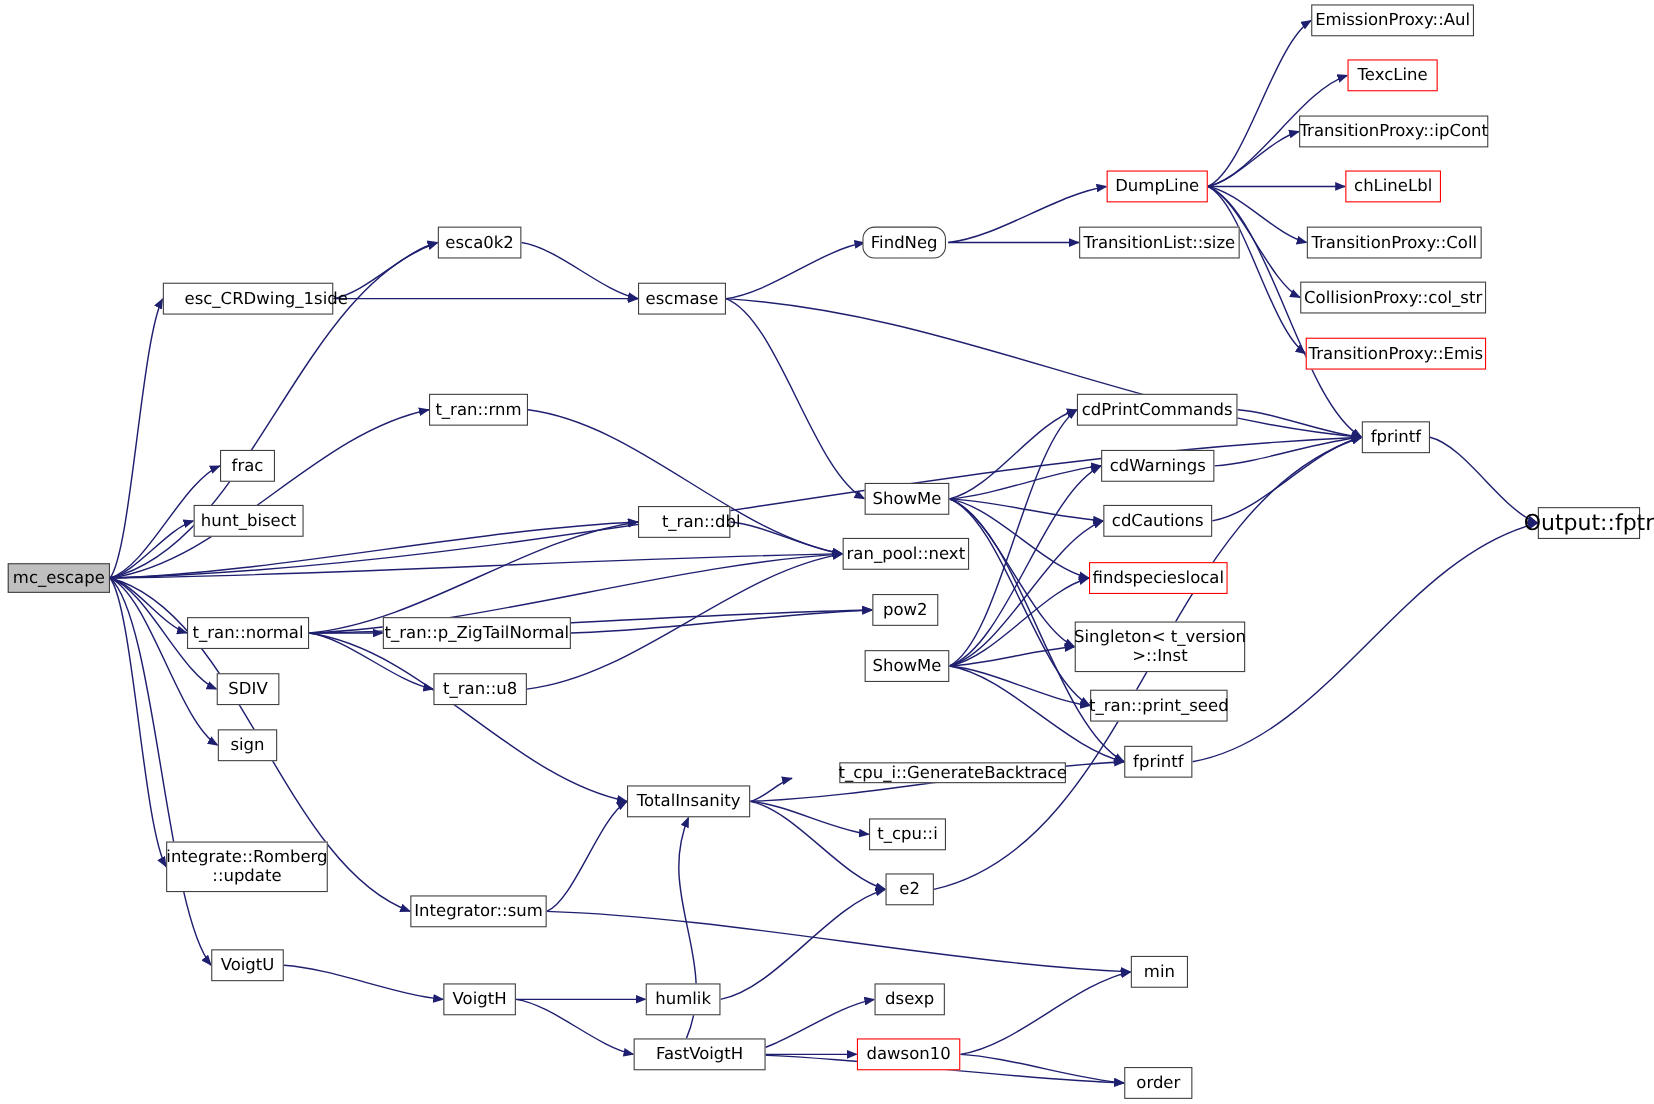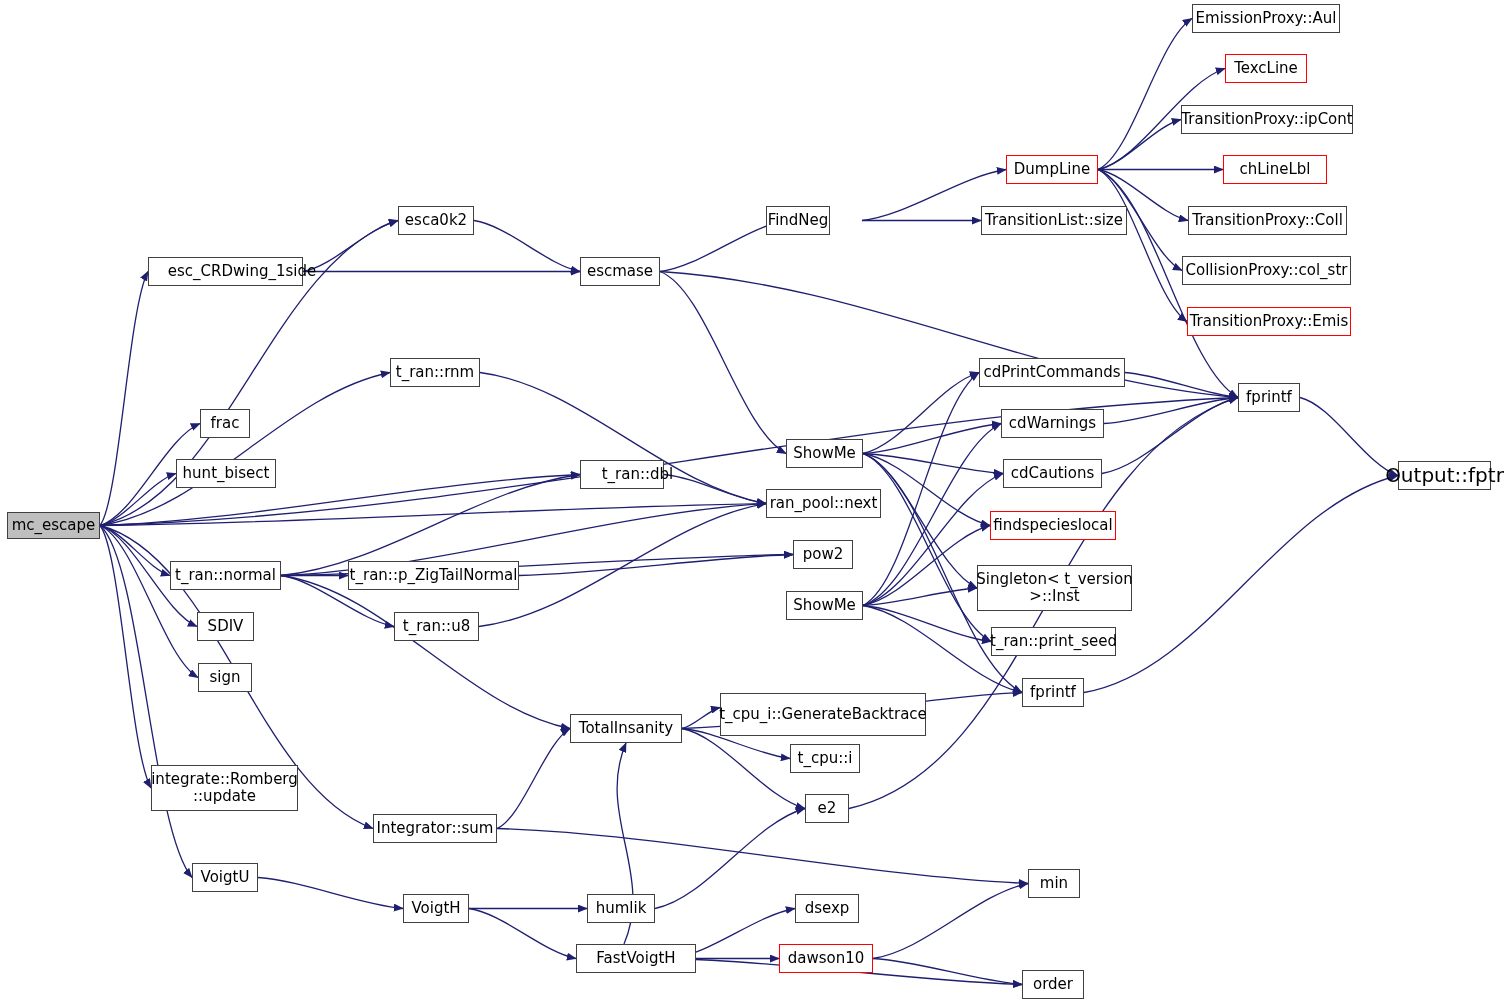--- a/index.html
+++ b/index.html
@@ -100,27 +100,27 @@
         <path d="M873,958.5 C924.34375,951 976.65625,894 1028,883.5" fill="none" stroke="#1f1f70" stroke-width="1.3" marker-end="url(#ah)"></path>
         <path d="M873,958.5 C919.3141666666667,961.1 975.6858333333333,980.86 1022,984.5" fill="none" stroke="#1f1f70" stroke-width="1.3" marker-end="url(#ah)"></path>
         <path d="M849,808.5 C1032.31625,767.4 1054.68375,455.04 1238,397.5" fill="none" stroke="#1f1f70" stroke-width="1.3" marker-end="url(#ah)"></path>
       </g>
   </svg>
   <div id="nodes">
       <div class="node cur" style="left: 7px; top: 512px; width: 93px; height: 27px; font-size: 15px; border-width: 1px;"><span>mc_escape</span></div>
       <div class="node" style="left: 398px; top: 206px; width: 76px; height: 29px; font-size: 15px;"><span>esca0k2</span></div>
       <div class="node" style="left: 148px; top: 257px; width: 155px; height: 29px; font-size: 15px; padding-left: 33px;"><span>esc_CRDwing_1side</span></div>
       <div class="node" style="left: 580px; top: 257px; width: 80px; height: 29px; font-size: 15px;"><span>escmase</span></div>
-      <div class="node" style="left: 766px; top: 206px; width: 64px; height: 29px; font-size: 15px;"><span>FindNeg</span></div>
+      <div class="node" style="left: 784px; top: 206px; width: 76px; height: 29px; font-size: 15px; border-radius: 11px;"><span>FindNeg</span></div>
       <div class="node" style="left: 981px; top: 206px; width: 146px; height: 29px; font-size: 15px;"><span>TransitionList::size</span></div>
       <div class="node red" style="left: 1006px; top: 155px; width: 92px; height: 29px; font-size: 15px;"><span>DumpLine</span></div>
       <div class="node" style="left: 1192px; top: 4px; width: 148px; height: 29px; font-size: 15px;"><span>EmissionProxy::Aul</span></div>
       <div class="node red" style="left: 1225px; top: 54px; width: 82px; height: 29px; font-size: 15px;"><span>TexcLine</span></div>
       <div class="node" style="left: 1181px; top: 105px; width: 172px; height: 29px; font-size: 15px;"><span>TransitionProxy::ipCont</span></div>
-      <div class="node red" style="left: 1223px; top: 155px; width: 104px; height: 29px; font-size: 15px;"><span>chLineLbl</span></div>
+      <div class="node red" style="left: 1223px; top: 155px; width: 87px; height: 29px; font-size: 15px;"><span>chLineLbl</span></div>
       <div class="node" style="left: 1188px; top: 206px; width: 159px; height: 29px; font-size: 15px;"><span>TransitionProxy::Coll</span></div>
       <div class="node" style="left: 1182px; top: 256px; width: 169px; height: 29px; font-size: 15px;"><span>CollisionProxy::col_str</span></div>
       <div class="node red" style="left: 1187px; top: 307px; width: 164px; height: 29px; font-size: 15px; justify-content: center;"><span>TransitionProxy::Emis</span></div>
       <div class="node" style="left: 390px; top: 358px; width: 90px; height: 29px; font-size: 15px;"><span>t_ran::rnm</span></div>
       <div class="node" style="left: 200px; top: 409px; width: 50px; height: 29px; font-size: 15px;"><span>frac</span></div>
       <div class="node" style="left: 176px; top: 459px; width: 100px; height: 29px; font-size: 15px;"><span>hunt_bisect</span></div>
       <div class="node" style="left: 580px; top: 460px; width: 84px; height: 29px; font-size: 15px; padding-left: 31px;"><span>t_ran::dbl</span></div>
       <div class="node" style="left: 766px; top: 489px; width: 115px; height: 29px; font-size: 15px;"><span>ran_pool::next</span></div>
       <div class="node" style="left: 170px; top: 561px; width: 111px; height: 29px; font-size: 15px;"><span>t_ran::normal</span></div>
       <div class="node" style="left: 348px; top: 561px; width: 171px; height: 29px; font-size: 15px;"><span>t_ran::p_ZigTailNormal</span></div>
@@ -137,21 +137,21 @@
       <div class="node" style="left: 977px; top: 565px; width: 155px; height: 46px; font-size: 15px;"><span>Singleton&lt; t_version
 &gt;::Inst</span></div>
       <div class="node" style="left: 991px; top: 627px; width: 125px; height: 29px; font-size: 15px;"><span>t_ran::print_seed</span></div>
       <div class="node" style="left: 1238px; top: 383px; width: 62px; height: 29px; font-size: 15px;"><span>fprintf</span></div>
       <div class="node" style="left: 1022px; top: 678px; width: 62px; height: 29px; font-size: 15px;"><span>fprintf</span></div>
       <div class="node" style="left: 1398px; top: 461px; width: 93px; height: 29px; font-size: 20px;"><span>Output::fptr</span></div>
       <div class="node" style="left: 151px; top: 765px; width: 147px; height: 46px; font-size: 15px;"><span>integrate::Romberg
 ::update</span></div>
       <div class="node" style="left: 373px; top: 814px; width: 124px; height: 29px; font-size: 15px;"><span>Integrator::sum</span></div>
       <div class="node" style="left: 570px; top: 714px; width: 112px; height: 29px; font-size: 15px;"><span>TotalInsanity</span></div>
-      <div class="node" style="left: 720px; top: 693px; width: 206px; height: 43px; font-size: 15px;"><span>t_cpu_i::GenerateBacktrace</span></div>
+      <div class="node" style="left: 763px; top: 693px; width: 206px; height: 19px; font-size: 15px;"><span>t_cpu_i::GenerateBacktrace</span></div>
       <div class="node" style="left: 790px; top: 744px; width: 70px; height: 29px; font-size: 15px;"><span>t_cpu::i</span></div>
       <div class="node" style="left: 805px; top: 794px; width: 44px; height: 29px; font-size: 15px;"><span>e2</span></div>
       <div class="node" style="left: 192px; top: 863px; width: 66px; height: 29px; font-size: 15px;"><span>VoigtU</span></div>
       <div class="node" style="left: 403px; top: 894px; width: 66px; height: 29px; font-size: 15px;"><span>VoigtH</span></div>
       <div class="node" style="left: 587px; top: 894px; width: 68px; height: 29px; font-size: 15px;"><span>humlik</span></div>
       <div class="node" style="left: 576px; top: 944px; width: 120px; height: 29px; font-size: 15px;"><span>FastVoigtH</span></div>
       <div class="node" style="left: 795px; top: 894px; width: 64px; height: 29px; font-size: 15px;"><span>dsexp</span></div>
       <div class="node red" style="left: 779px; top: 944px; width: 94px; height: 29px; font-size: 15px;"><span>dawson10</span></div>
       <div class="node" style="left: 1028px; top: 869px; width: 52px; height: 29px; font-size: 15px;"><span>min</span></div>
       <div class="node" style="left: 1022px; top: 970px; width: 62px; height: 29px; font-size: 15px;"><span>order</span></div>

